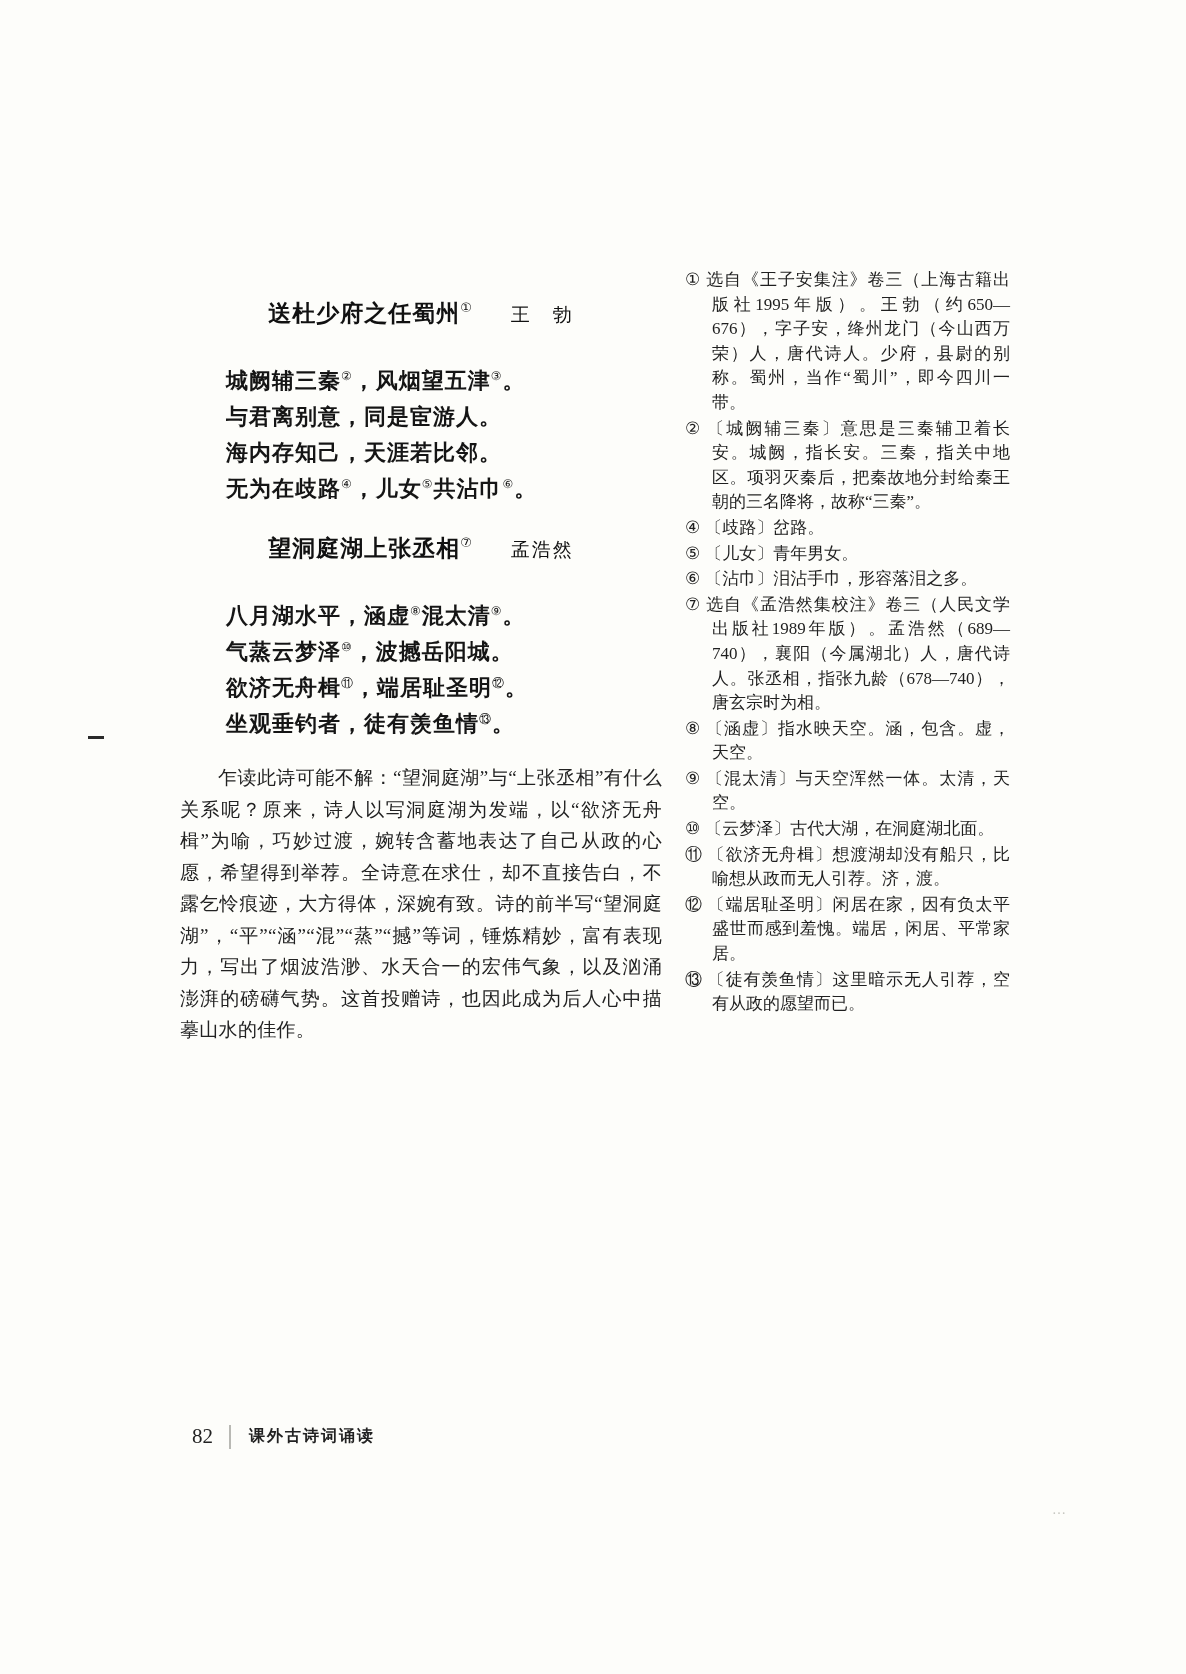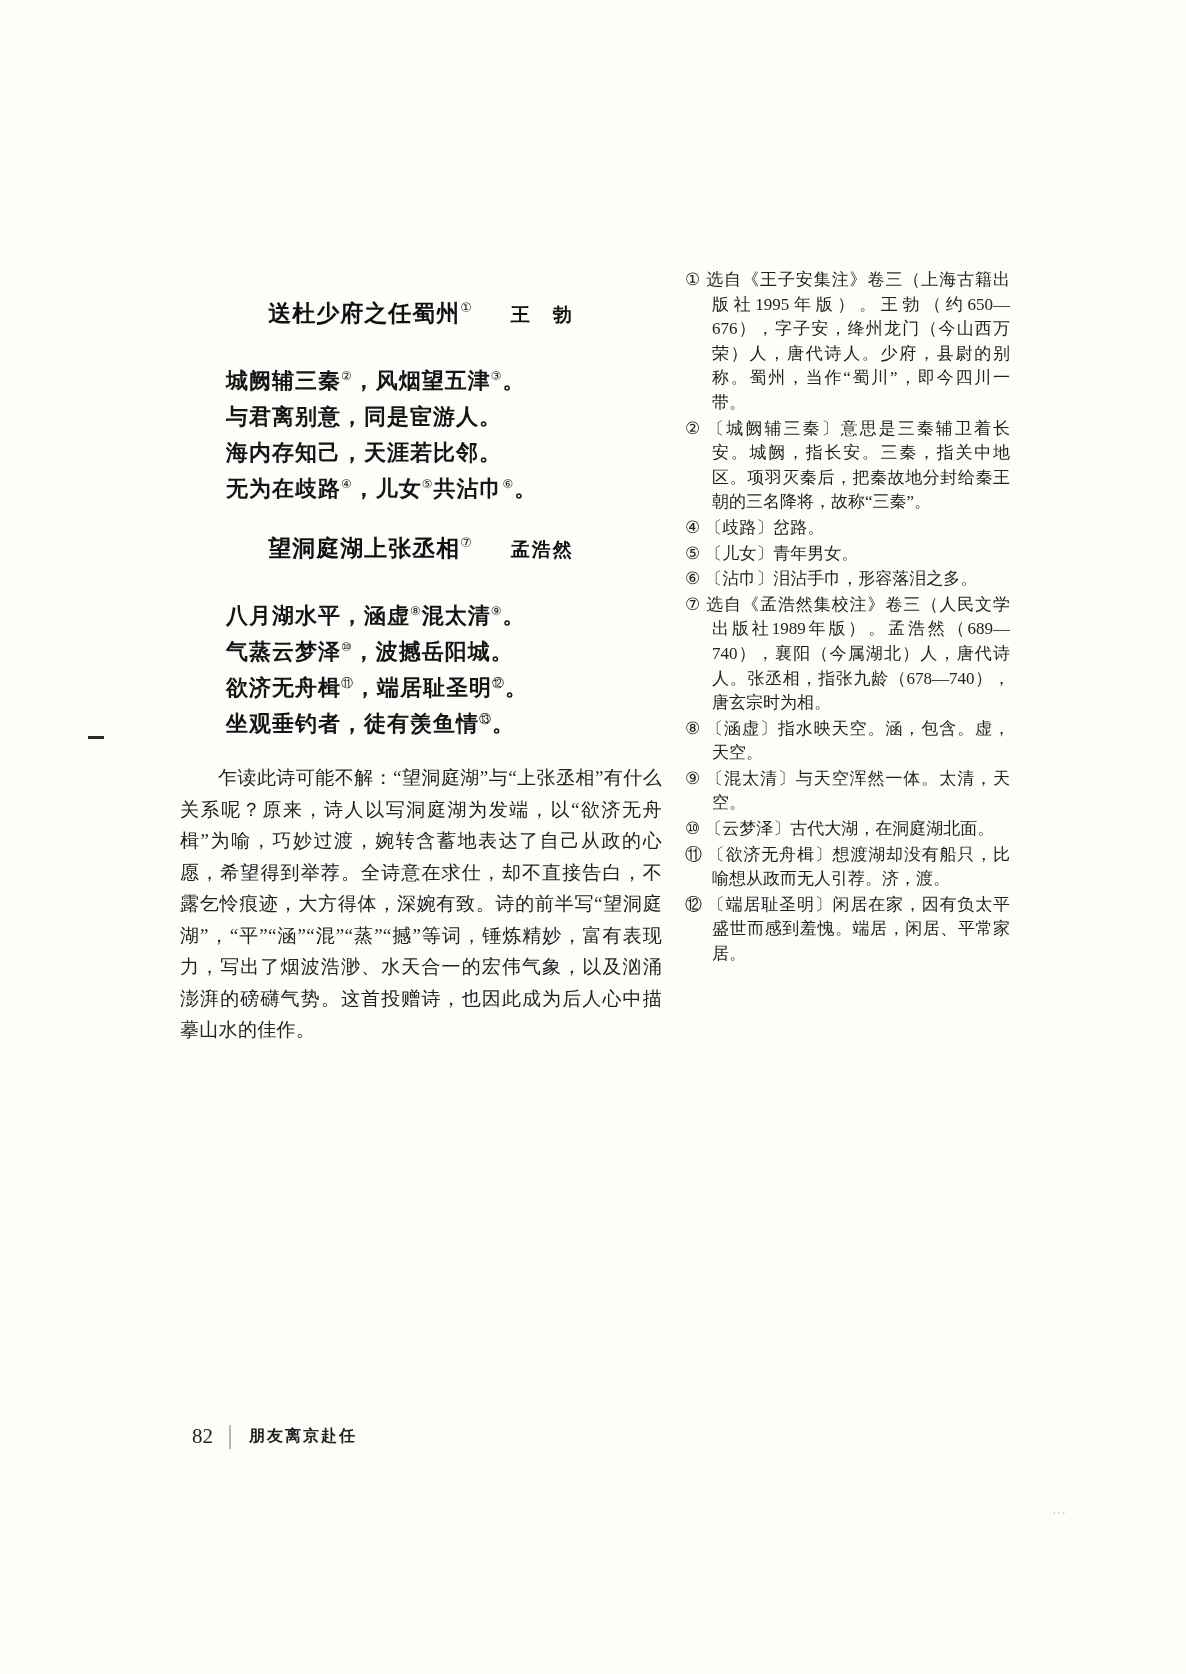--- a/index.html
+++ b/index.html
@@ -33,21 +33,21 @@
     color:#111;
   }
   .section2 .poem-title{margin-top:26px;}
   .title-sup{
     font-size:13px;
     font-weight:normal;
     vertical-align:super;
   }
   .poem-author{
     font-size:19px;
-    font-weight:bold;
+    font-weight:normal;
     margin-left:38px;
     letter-spacing:2px;
   }
 
   
   .poem{margin-top:34px;padding-left:46px;}
   .poem-line{
     font-size:22px;
     line-height:36px;
     font-weight:600;
@@ -166,25 +166,26 @@
         <div class="annotation"><span class="ann-num">②</span><span class="ann-text">〔城阙辅三秦〕意思是三秦辅卫着长安。城阙，指长安。三秦，指关中地区。项羽灭秦后，把秦故地分封给秦王朝的三名降将，故称“三秦”。</span></div>
         <div class="annotation"><span class="ann-num">④</span><span class="ann-text">〔歧路〕岔路。</span></div>
         <div class="annotation"><span class="ann-num">⑤</span><span class="ann-text">〔儿女〕青年男女。</span></div>
         <div class="annotation"><span class="ann-num">⑥</span><span class="ann-text">〔沾巾〕泪沾手巾，形容落泪之多。</span></div>
         <div class="annotation"><span class="ann-num">⑦</span><span class="ann-text">选自《孟浩然集校注》卷三（人民文学出版社1989年版）。孟浩然（689—740），襄阳（今属湖北）人，唐代诗人。张丞相，指张九龄（678—740），唐玄宗时为相。</span></div>
         <div class="annotation"><span class="ann-num">⑧</span><span class="ann-text">〔涵虚〕指水映天空。涵，包含。虚，天空。</span></div>
         <div class="annotation"><span class="ann-num">⑨</span><span class="ann-text">〔混太清〕与天空浑然一体。太清，天空。</span></div>
         <div class="annotation"><span class="ann-num">⑩</span><span class="ann-text">〔云梦泽〕古代大湖，在洞庭湖北面。</span></div>
         <div class="annotation"><span class="ann-num">⑪</span><span class="ann-text">〔欲济无舟楫〕想渡湖却没有船只，比喻想从政而无人引荐。济，渡。</span></div>
         <div class="annotation"><span class="ann-num">⑫</span><span class="ann-text">〔端居耻圣明〕闲居在家，因有负太平盛世而感到羞愧。端居，闲居、平常家居。</span></div>
+        <div class="annotation"><span class="ann-num">⑬</span><span class="ann-text">〔徒有羡鱼情〕这里暗示无人引荐，空有从政的愿望而已。</span></div>
       </aside>
 
   </div>
 
   <div class="footer">
     <span class="page-num">82</span>
     <span class="footer-divider"></span>
-    <span class="footer-label">朋友离京赴任</span>
+    <span class="footer-label">课外古诗词诵读</span>
   </div>
 
   <span class="scan-ellipsis">…</span>
 
 </div>
 
 </body></html>

